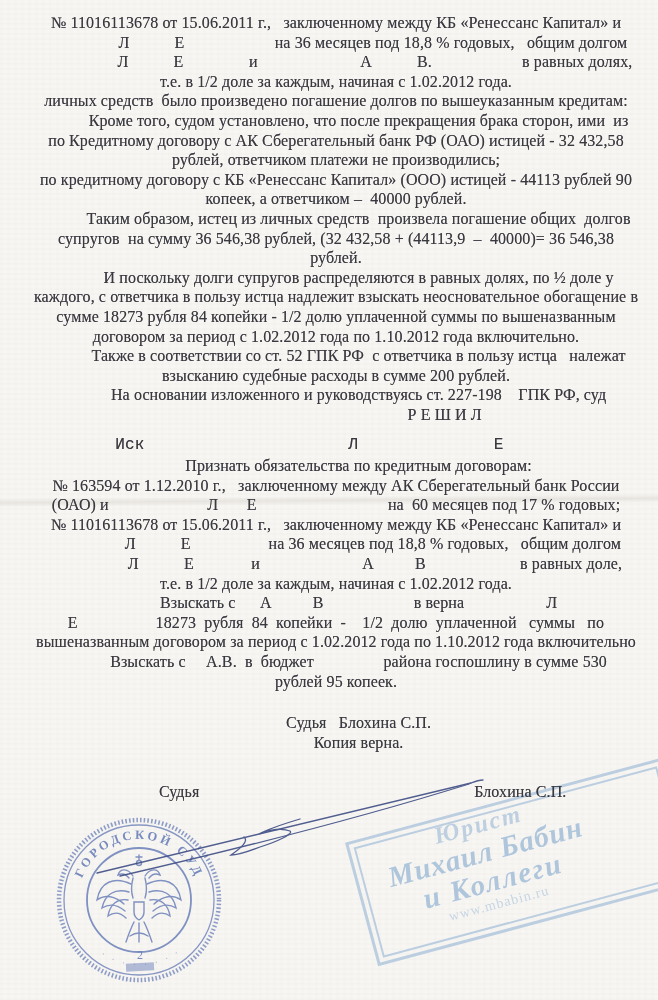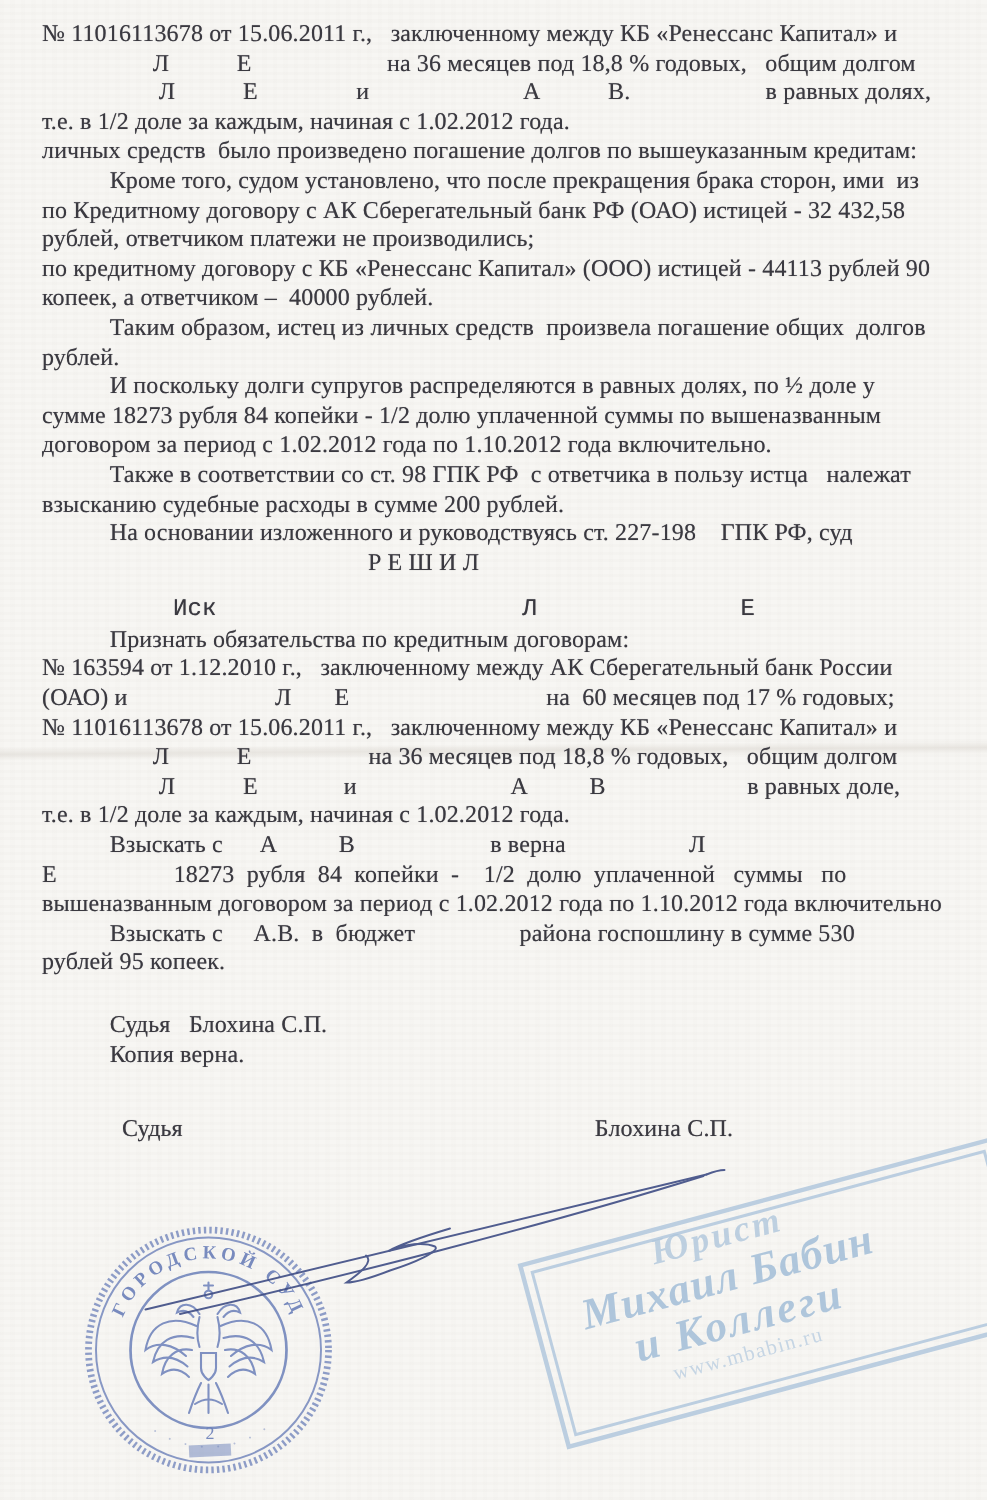--- a/index.html
+++ b/index.html
@@ -20,20 +20,21 @@
   }
   .crease{
     position:absolute; left:0; right:0; top:496px; height:9px; z-index:1; pointer-events:none;
     background:linear-gradient(180deg, rgba(255,255,255,0), rgba(222,218,212,.6) 50%, rgba(255,255,255,0));
     transform:rotate(-.4deg);
   }
   .doc-body{
     position:absolute; left:28px; top:13px; width:616px; z-index:2;
     font-size:16px; letter-spacing:.1px;
     text-shadow:0 0 .5px rgba(55,54,62,.6);
+    text-align:center;
   }
   .line{white-space:pre; height:19.6px; line-height:19.6px; overflow:visible;}
   
   .stamp{
     position:absolute; left:356px; top:798px; width:322px; height:122px; z-index:1;
     transform:rotate(-15deg); border:3px solid var(--wm); overflow:visible; opacity:.92;
   }
   .stamp .inner{position:absolute; inset:4px; border:2px solid var(--wm);}
   .stamp .txt{
     position:absolute; left:-52px; right:10px; top:2px; text-align:center;
@@ -58,25 +59,27 @@
       <div class="line">                  Л           Е                      на 36 месяцев под 18,8 % годовых,   общим долгом</div>
       <div class="line">                   Л           Е                и                         А           В.                      в равных долях,</div>
       <div class="line">т.е. в 1/2 доле за каждым, начиная с 1.02.2012 года.</div>
       <div class="line">личных средств  было произведено погашение долгов по вышеуказанным кредитам:</div>
       <div class="line">           Кроме того, судом установлено, что после прекращения брака сторон, ими  из</div>
       <div class="line">по Кредитному договору с АК Сберегательный банк РФ (ОАО) истицей - 32 432,58</div>
       <div class="line">рублей, ответчиком платежи не производились;</div>
       <div class="line">по кредитному договору с КБ «Ренессанс Капитал» (ООО) истицей - 44113 рублей 90</div>
       <div class="line">копеек, а ответчиком –  40000 рублей.</div>
       <div class="line">           Таким образом, истец из личных средств  произвела погашение общих  долгов</div>
+      <div class="line">супругов  на сумму 36 546,38 рублей, (32 432,58 + (44113,9  –  40000)= 36 546,38</div>
       <div class="line">рублей.</div>
       <div class="line">           И поскольку долги супругов распределяются в равных долях, по ½ доле у</div>
+      <div class="line">каждого, с ответчика в пользу истца надлежит взыскать неосновательное обогащение в</div>
       <div class="line">сумме 18273 рубля 84 копейки - 1/2 долю уплаченной суммы по вышеназванным</div>
       <div class="line">договором за период с 1.02.2012 года по 1.10.2012 года включительно.</div>
-      <div class="line">           Также в соответствии со ст. 98 ГПК РФ  с ответчика в пользу истца   належат</div>
+      <div class="line">           Также в соответствии со ст. 52 ГПК РФ  с ответчика в пользу истца   належат</div>
       <div class="line">взысканию судебные расходы в сумме 200 рублей.</div>
       <div class="line">           На основании изложенного и руководствуясь ст. 227-198    ГПК РФ, суд</div>
       <div class="line">                                                     Р Е Ш И Л</div>
       <div class="line" style="margin-top: 12px; font-family: Liberation Mono, monospace;">         Иск                     Л              Е                          удовлетворить.</div>
       <div class="line">           Признать обязательства по кредитным договорам:</div>
       <div class="line">№ 163594 от 1.12.2010 г.,   заключенному между АК Сберегательный банк России</div>
       <div class="line">(ОАО) и                        Л       Е                                на  60 месяцев под 17 % годовых;</div>
       <div class="line">№ 11016113678 от 15.06.2011 г.,   заключенному между КБ «Ренессанс Капитал» и</div>
       <div class="line">                  Л           Е                   на 36 месяцев под 18,8 % годовых,   общим долгом</div>
       <div class="line">                   Л           Е              и                         А          В                       в равных доле,</div>

